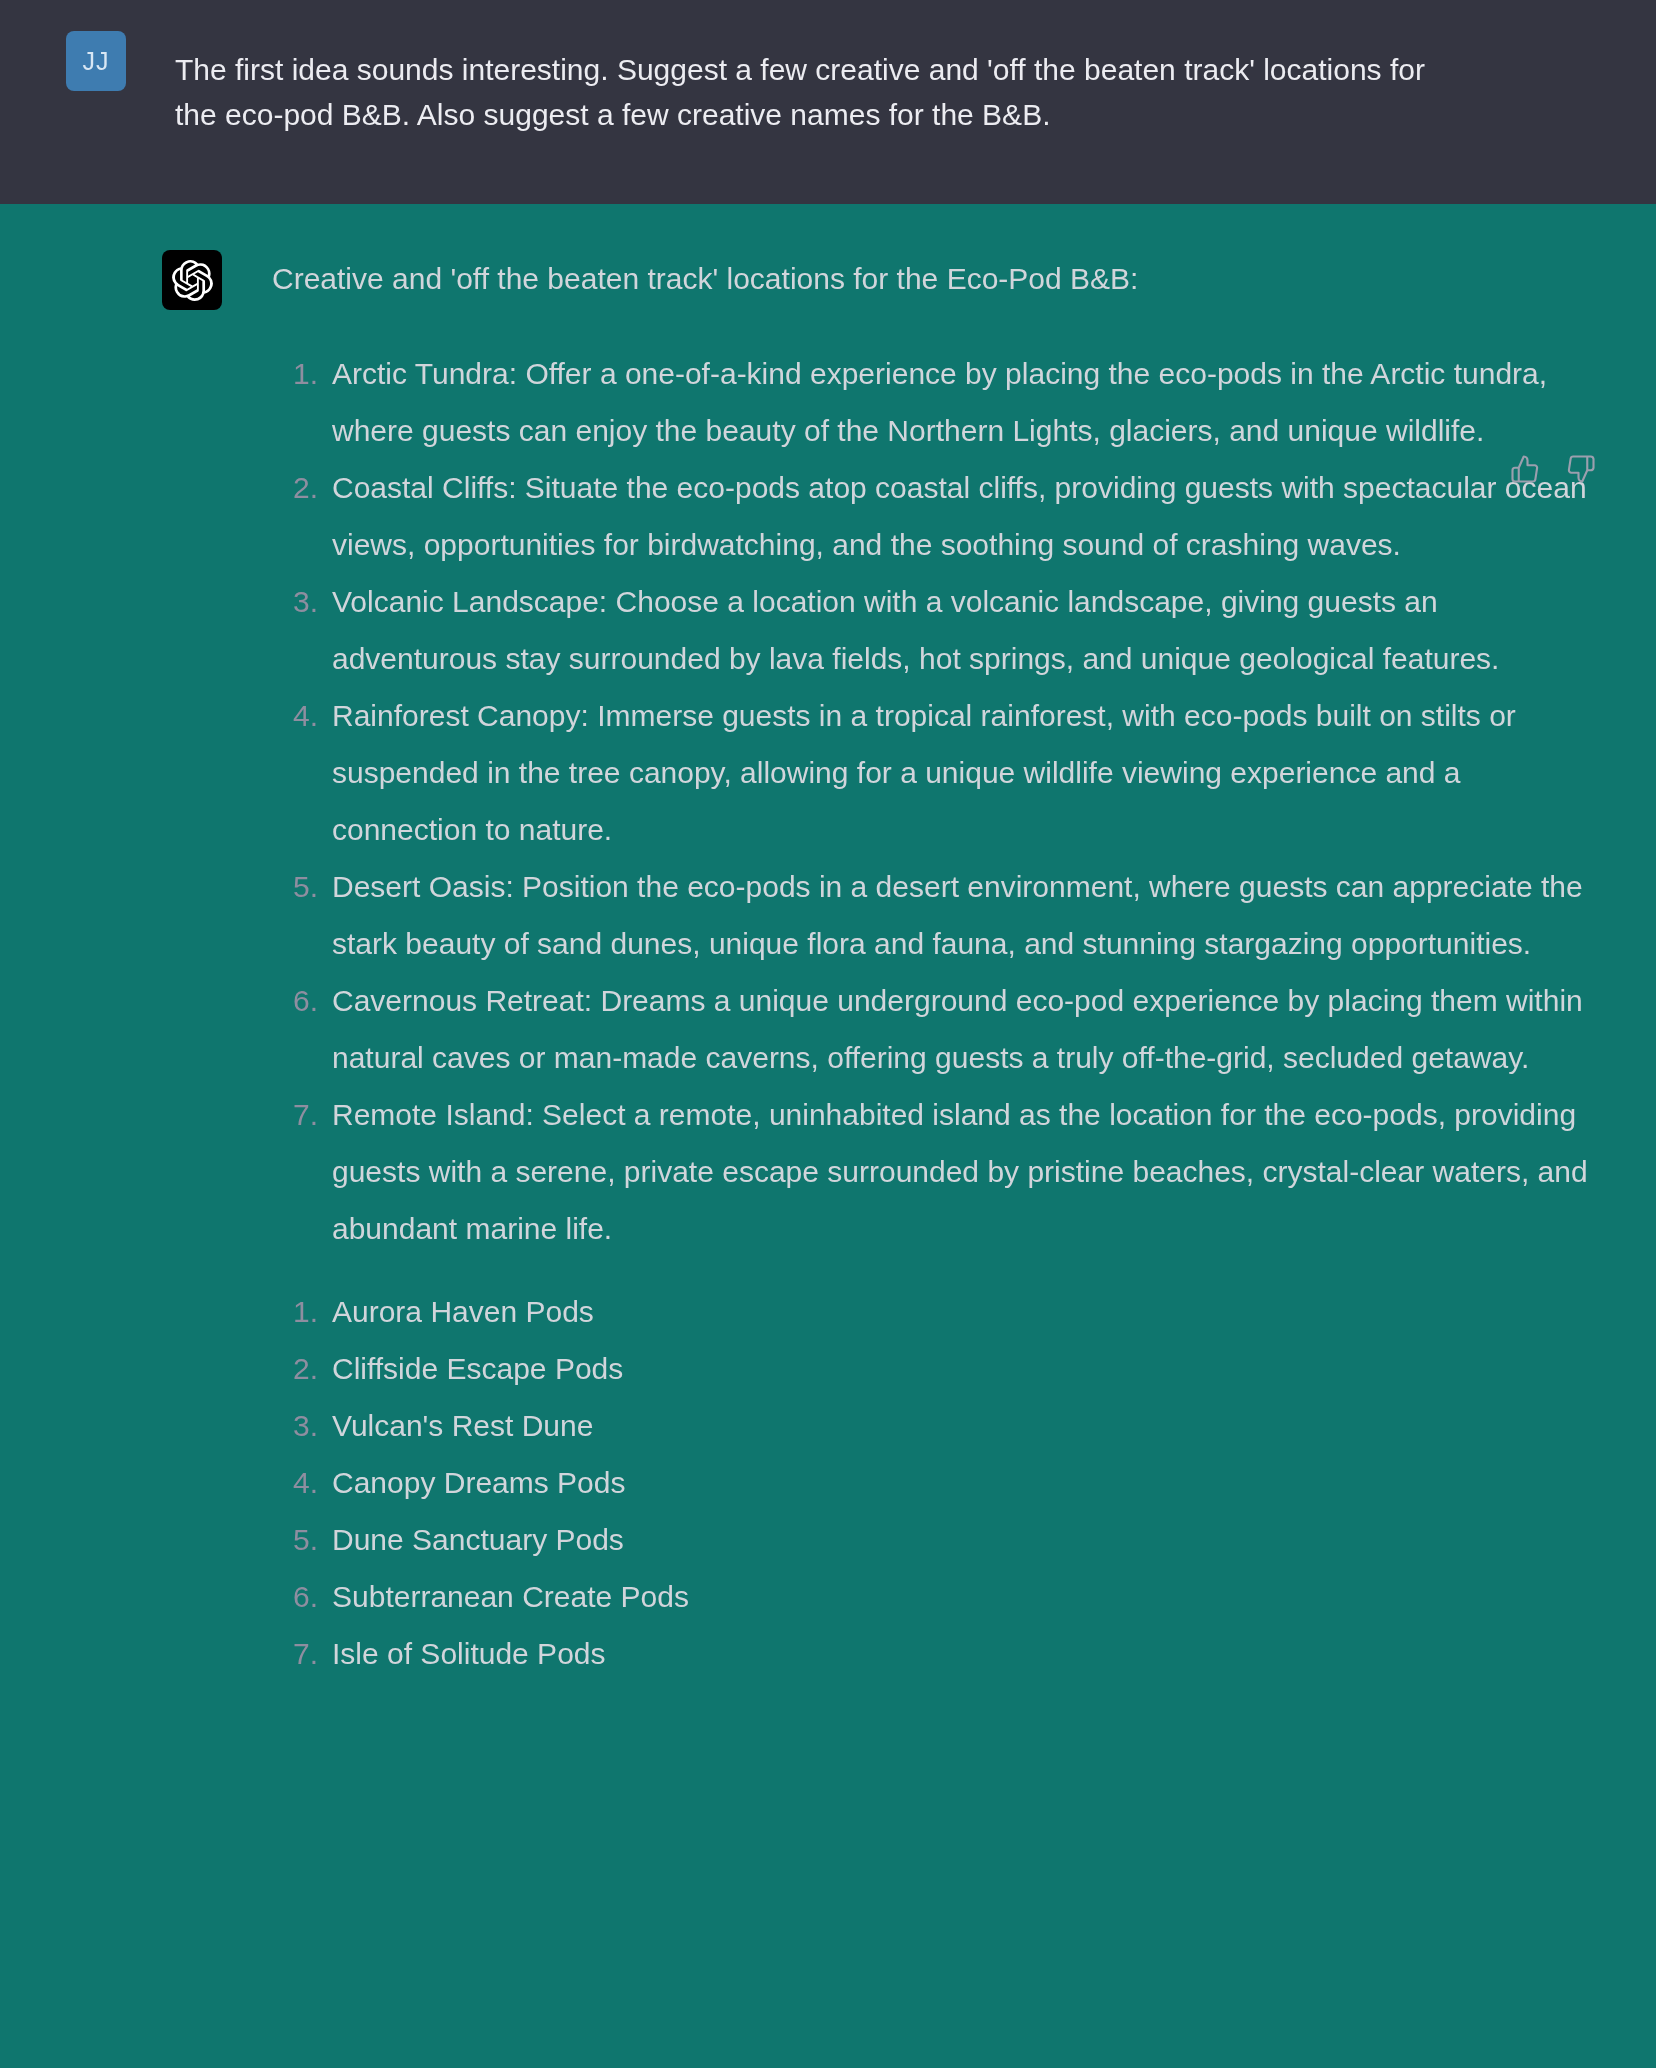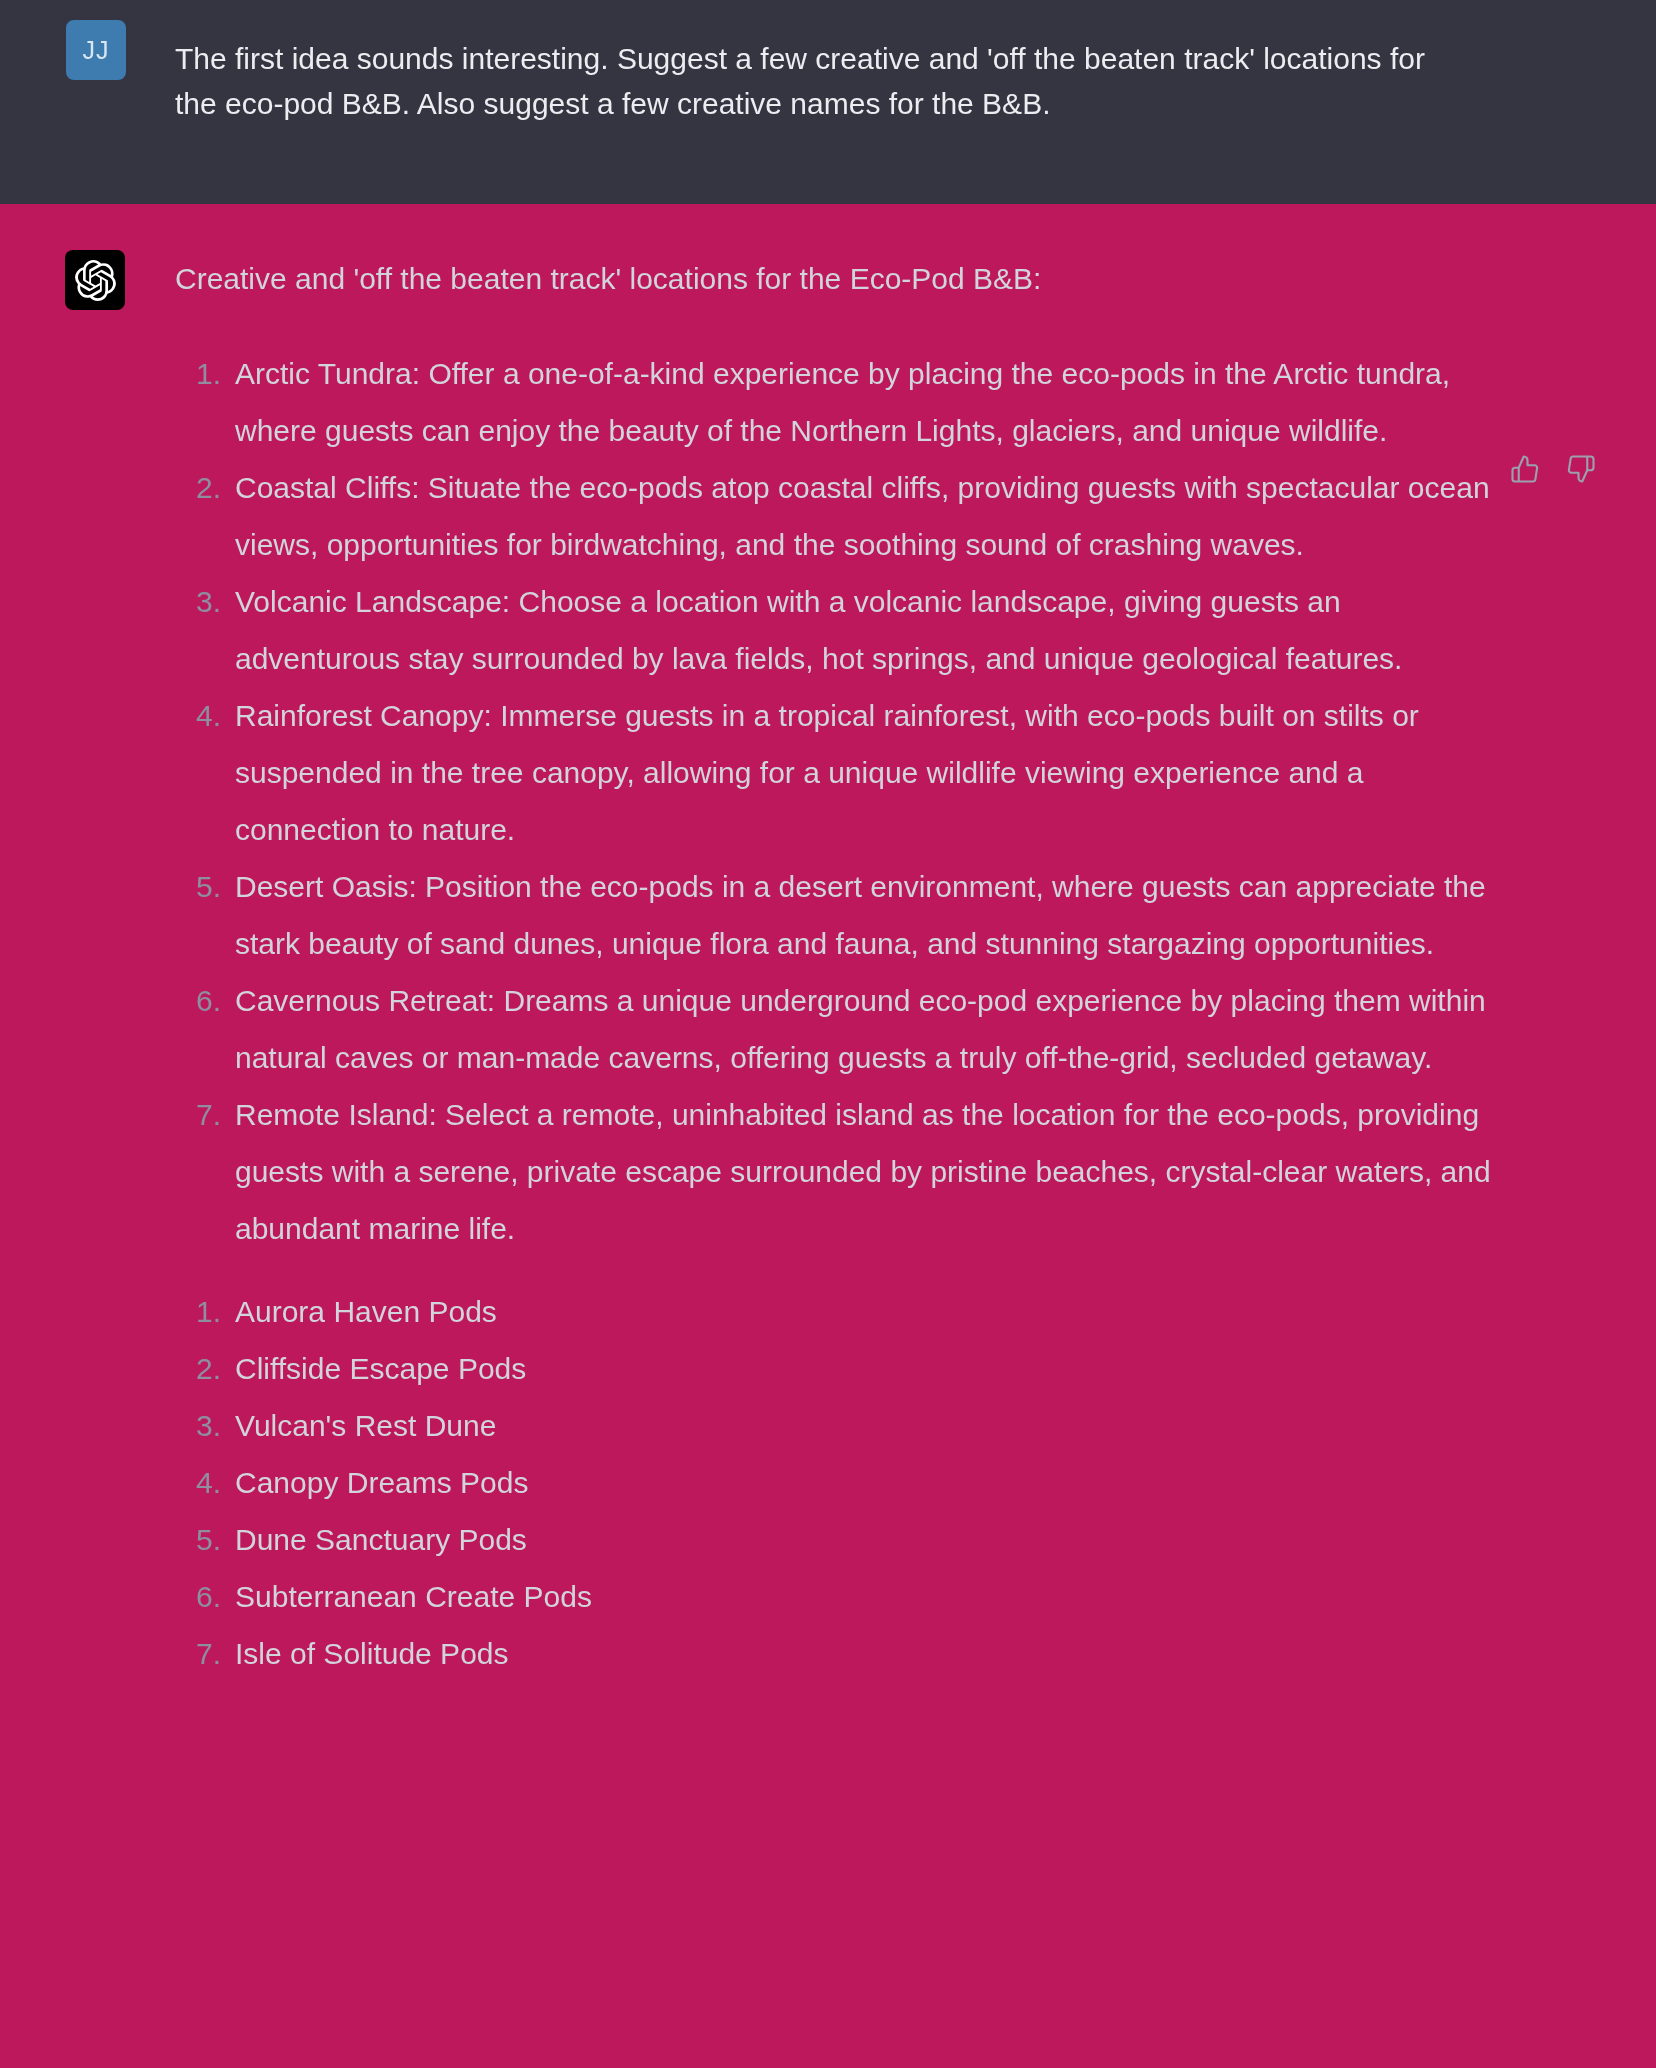--- a/index.html
+++ b/index.html
@@ -14,27 +14,28 @@
     overflow: hidden;
   }
   .row {
     display: flex;
     align-items: flex-start;
     box-sizing: border-box;
   }
   .row-user {
     background: #343541;
     height: 204px;
-    padding: 20px 66px 0 66px;
+    padding: 31px 66px 0 66px;
   }
   .row-assistant {
-    background: #be185d;
+    background: #0f766e;
     min-height: 1864px;
     padding: 46px 62px 5px 65px;
     position: relative;
+    justify-content: flex-end;
   }
   .avatar {
     width: 60px;
     height: 60px;
     border-radius: 8px;
     flex: none;
     display: flex;
     align-items: center;
     justify-content: center;
   }

